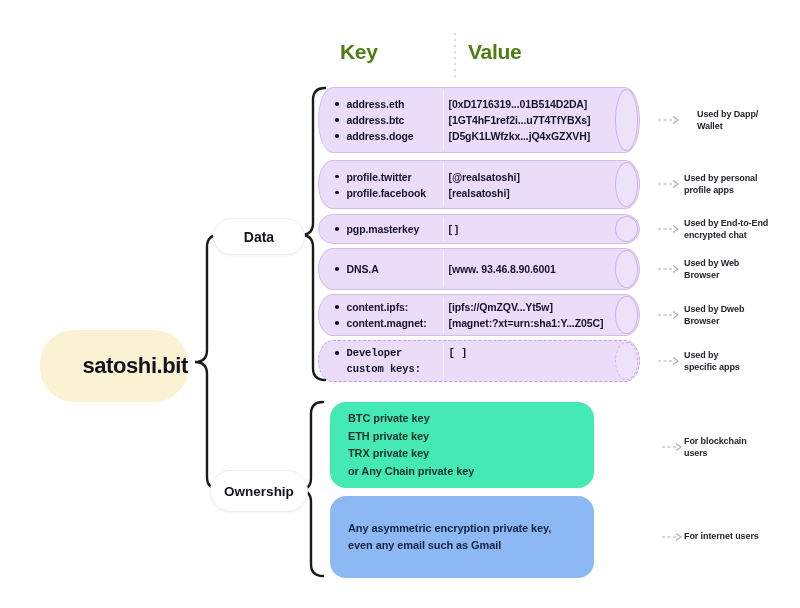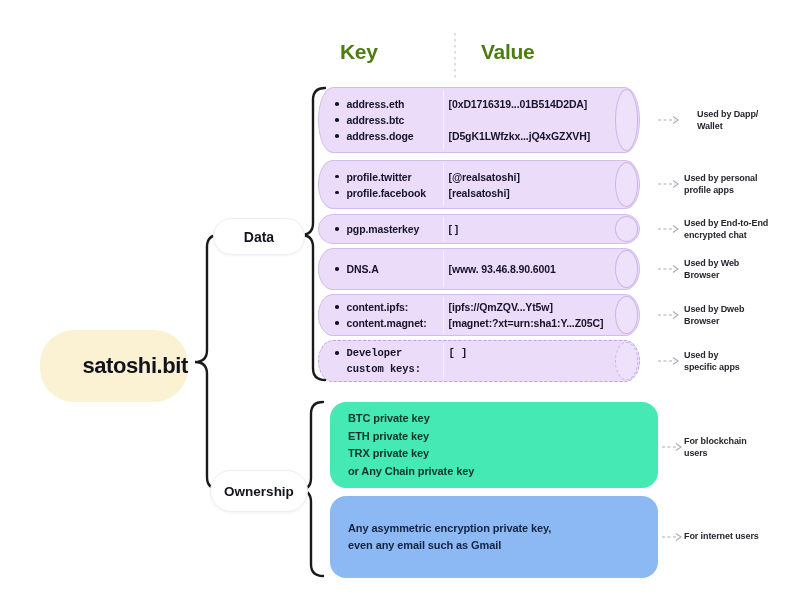--- a/index.html
+++ b/index.html
@@ -61,21 +61,21 @@
   }
   #node-data{left:213px;top:218px;width:90px;height:35px;font-size:14px;}
   #node-ownership{left:210px;top:470px;width:96px;height:40px;font-size:13.5px;}
   #node-root{
     left:40px;top:330px;width:148px;height:72px;border:none;
     background:#faf2d2;border-radius:34px;font-size:22px;font-weight:800;
     box-shadow:none;letter-spacing:-0.4px;justify-content:flex-end;
   }
   
   .card{
-    position:absolute;left:330px;width:328px;border-radius:16px;
+    position:absolute;left:330px;width:264px;border-radius:16px;
     display:flex;flex-direction:column;justify-content:center;
     padding-left:18px;box-sizing:border-box;
     font-size:11px;font-weight:700;line-height:17.5px;color:#14203a;
     letter-spacing:-0.1px;
   }
   .card-green{top:402px;height:86px;background:#44e9b3;color:#0f3328;}
   .card-blue{top:496px;height:82px;background:#8cb9f4;color:#14233f;}
   svg.layer{position:absolute;left:0;top:0;pointer-events:none;}
 </style>
 </head>
@@ -121,21 +121,21 @@
         <path d="M 676 443.5 L 681 447 L 676 450.5"></path>
       </g>
     <g>
         <line x1="662" y1="537" x2="678" y2="537" stroke-dasharray="3 2.5"></line>
         <path d="M 676 533.5 L 681 537 L 676 540.5"></path>
       </g>
   </g>
 </svg>
 
 <div class="col-header" style="left:340px;">Key</div>
-<div class="col-header" style="left:468px;margin-left:13px;">Value</div>
+<div class="col-header" style="left:468px;">Value</div>
 
 <div class="pill" id="node-root">
   <span>satoshi.bit</span>
 </div>
 <div class="pill" id="node-data">
   <span>Data</span>
 </div>
 <div class="pill" id="node-ownership">
   <span>Ownership</span>
 </div>
@@ -145,20 +145,21 @@
   <div class="cap"></div>
   <div class="rows">
     <div class="krow">
         <span class="bullet"></span>
         <span class="k">address.eth</span>
         <span class="v">[0xD1716319...01B514D2DA]</span>
       </div>
     <div class="krow">
         <span class="bullet"></span>
         <span class="k">address.btc</span>
+        <span class="v">[1GT4hF1ref2i...u7T4TfYBXs]</span>
       </div>
     <div class="krow">
         <span class="bullet"></span>
         <span class="k">address.doge</span>
         <span class="v">[D5gK1LWfzkx...jQ4xGZXVH]</span>
       </div>
   </div>
 </div>
 
 <div class="record" style="top:160px;height:49px;">

